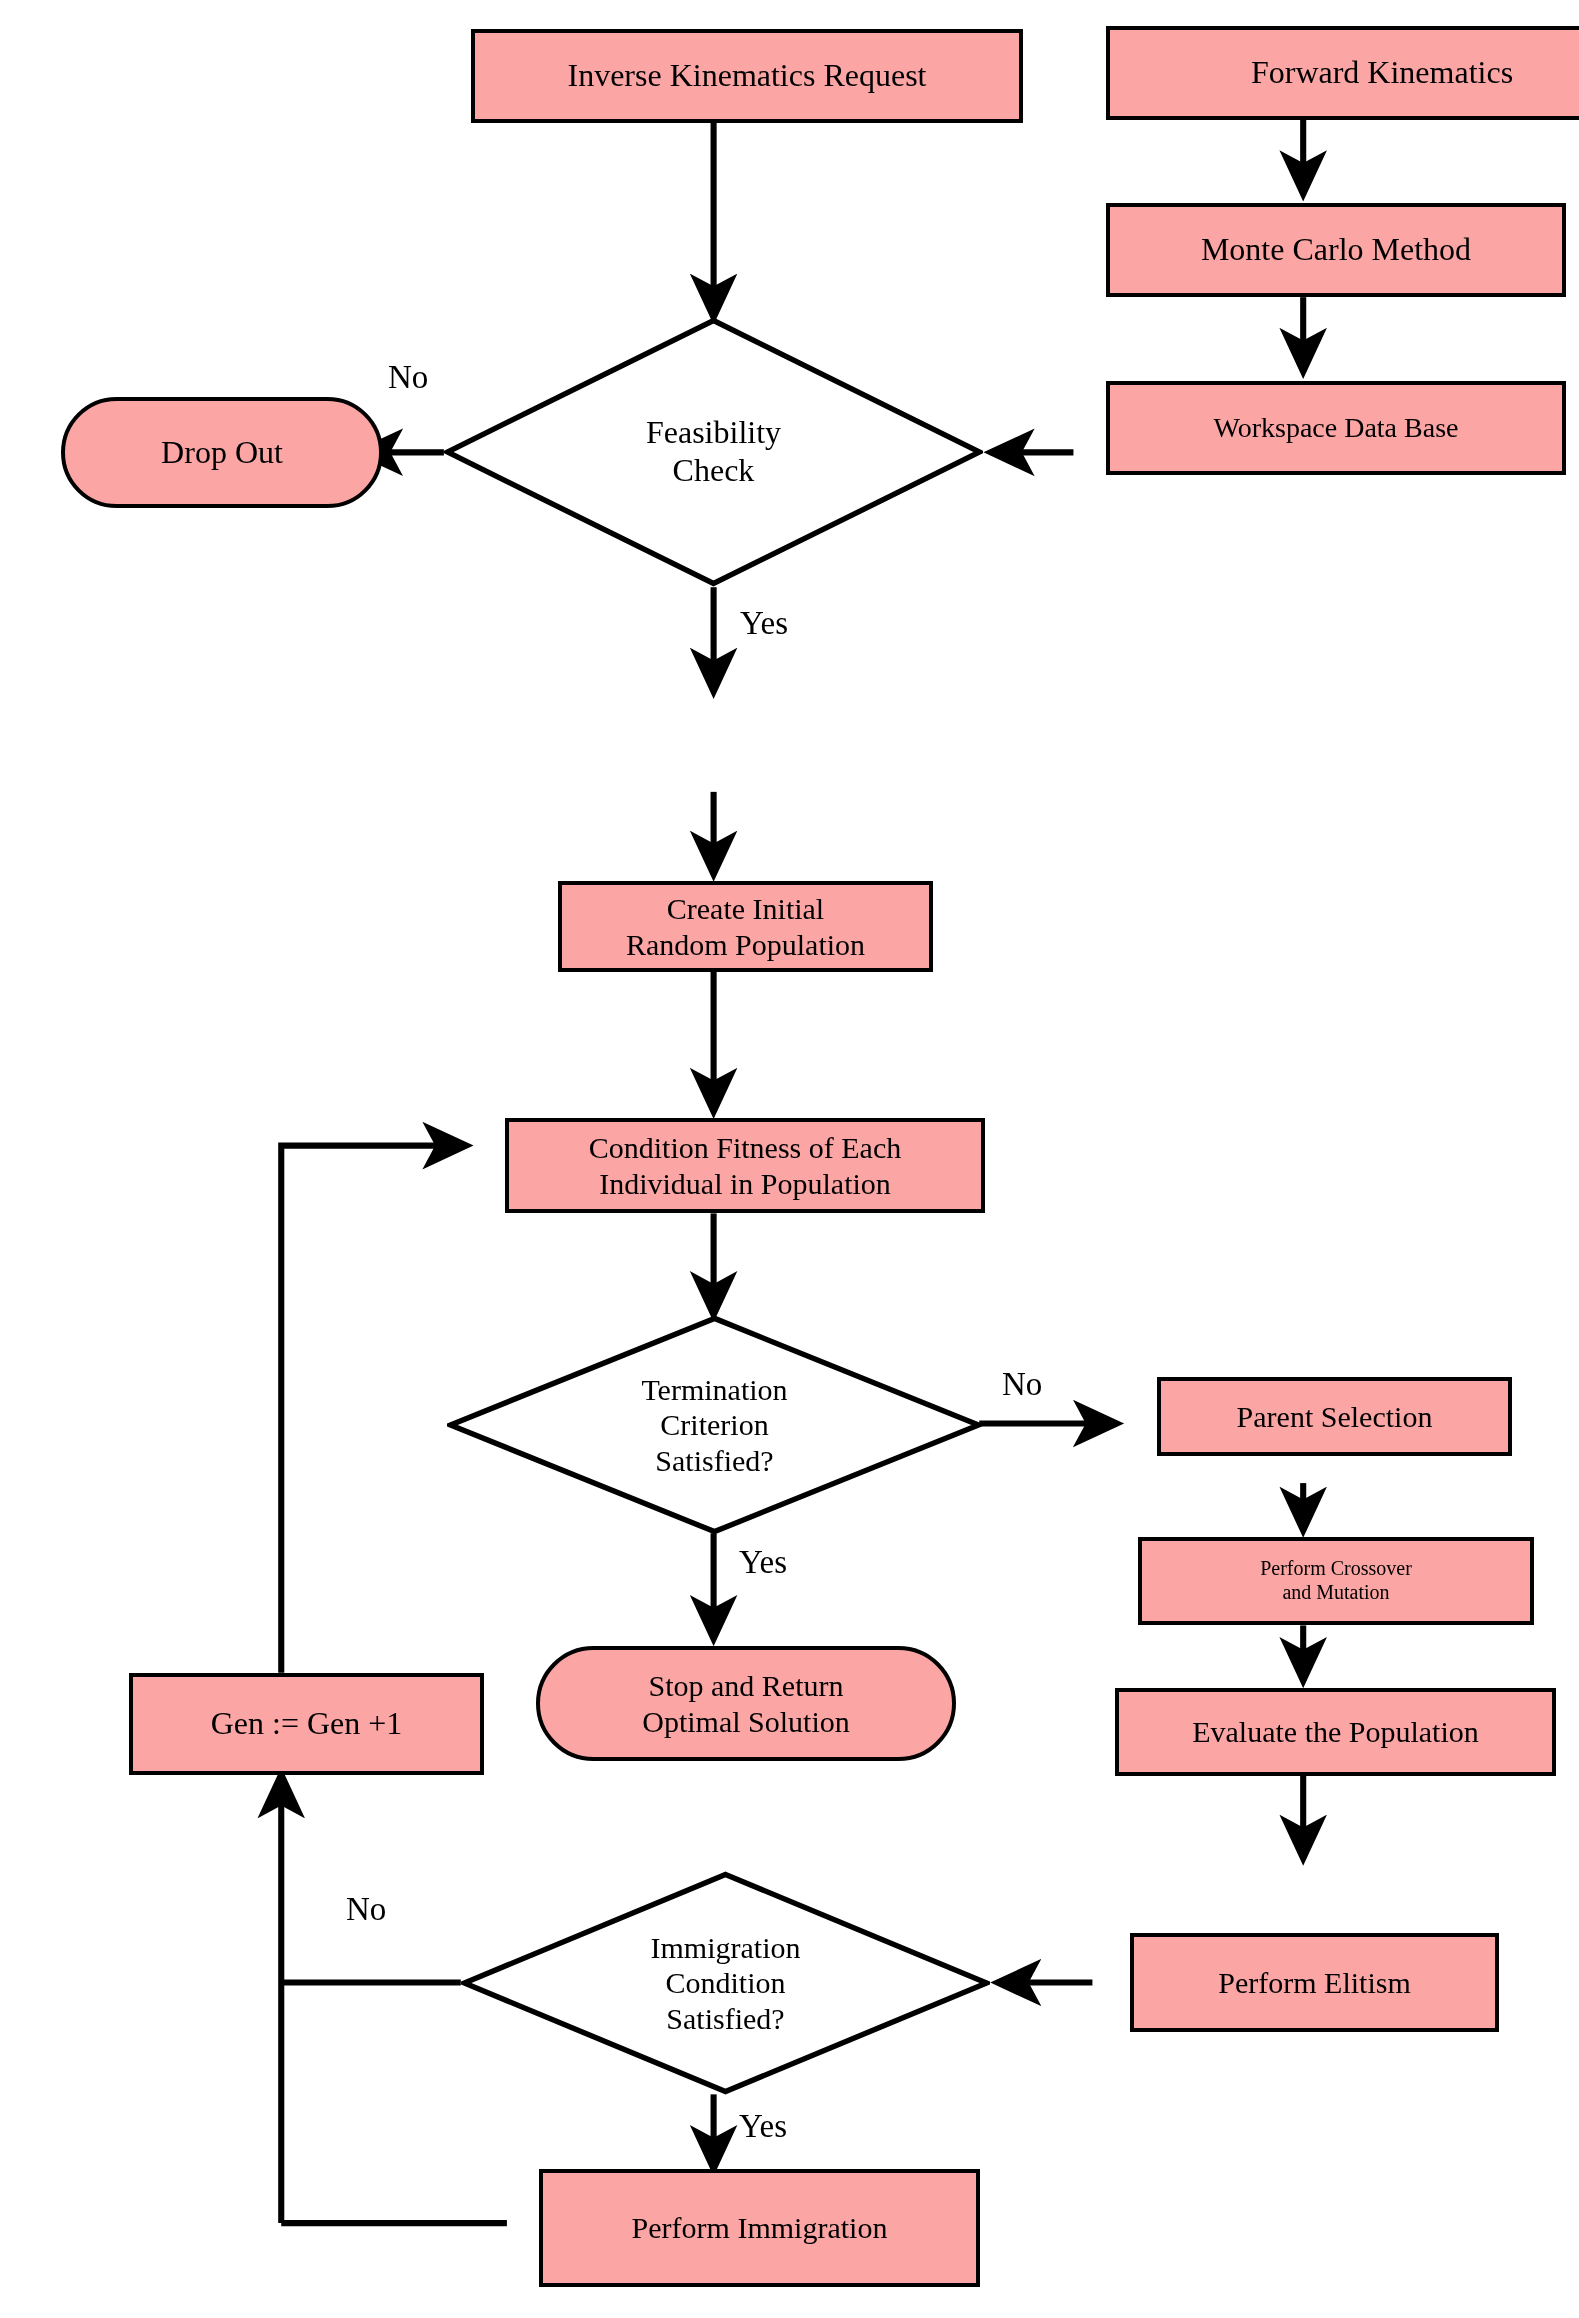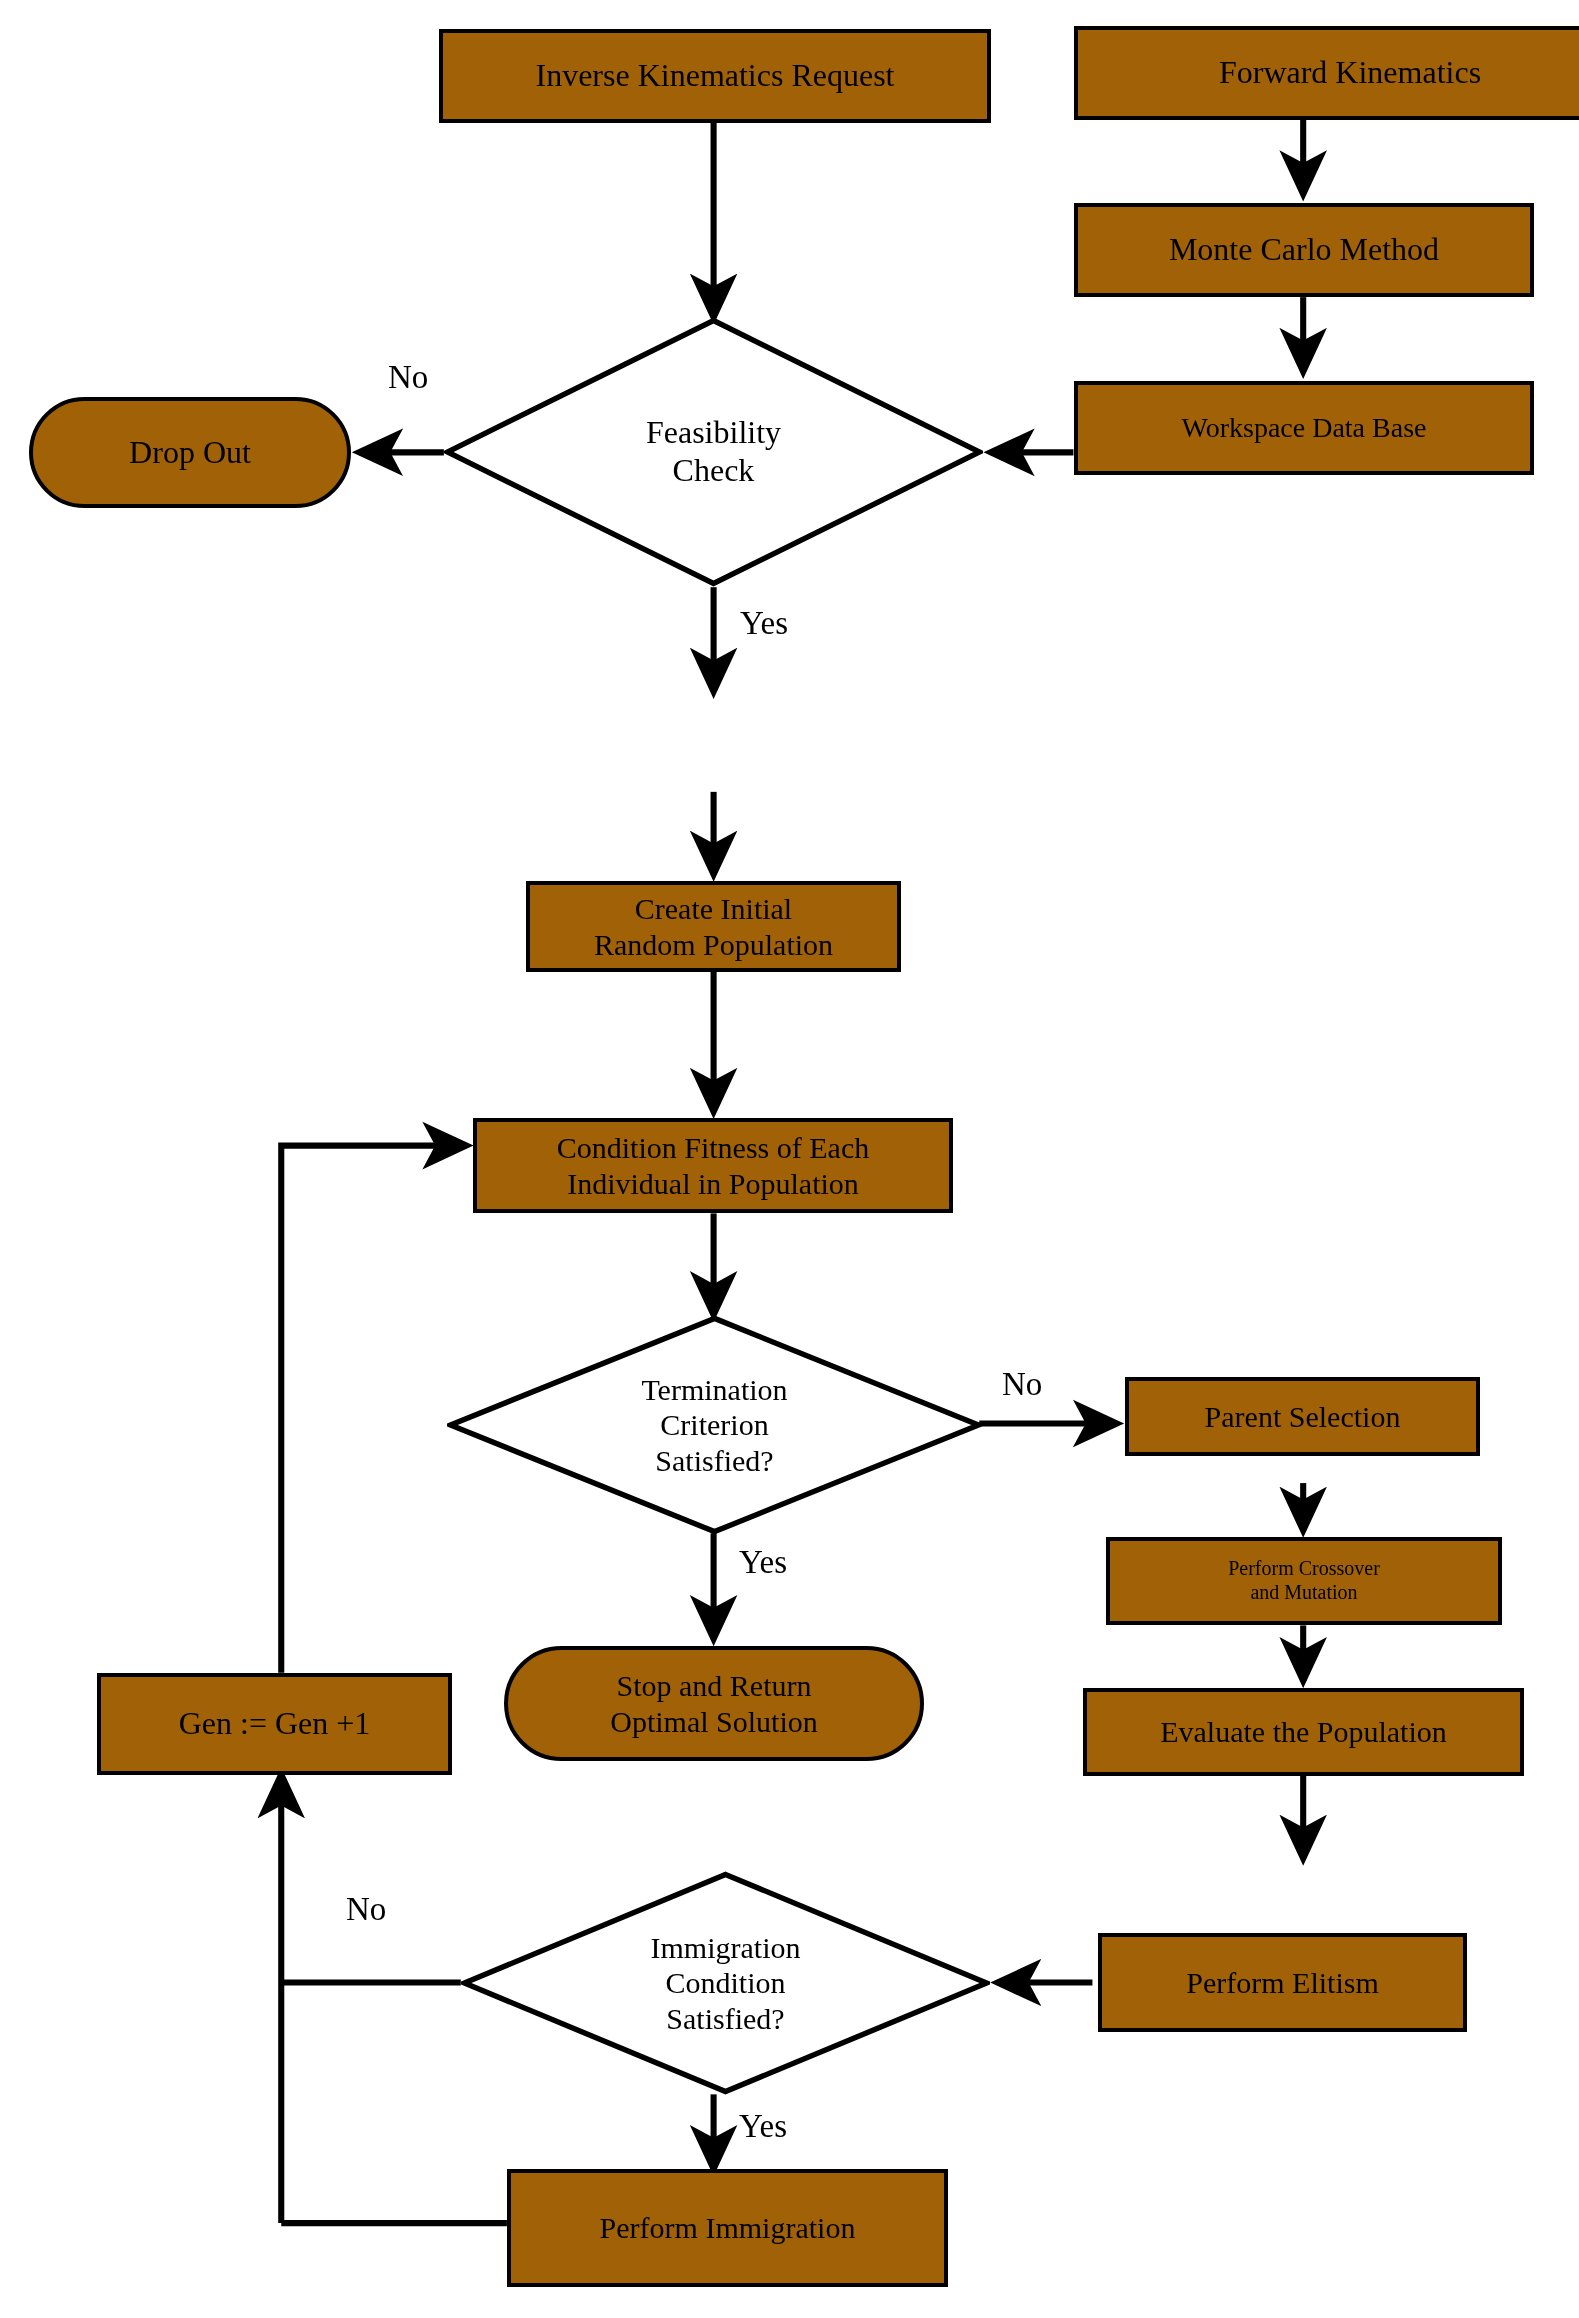--- a/index.html
+++ b/index.html
@@ -14,22 +14,23 @@
   }
   svg#edges{position:absolute;left:0;top:0;width:1579px;height:2319px;}
   .node{
     position:absolute;
     box-sizing:border-box;
     display:flex;
     align-items:center;
     justify-content:center;
     text-align:center;
     color:#000;
-    background:#a16207;
+    background:#fca5a5;
     line-height:1.18;
+    margin-left:32px;
   }
   .process{
     border:4.1px solid #000;
   }
   .terminal{
     border:4.1px solid #000;
     border-radius:677px;
   }
   .nodetext{
     display:block;

